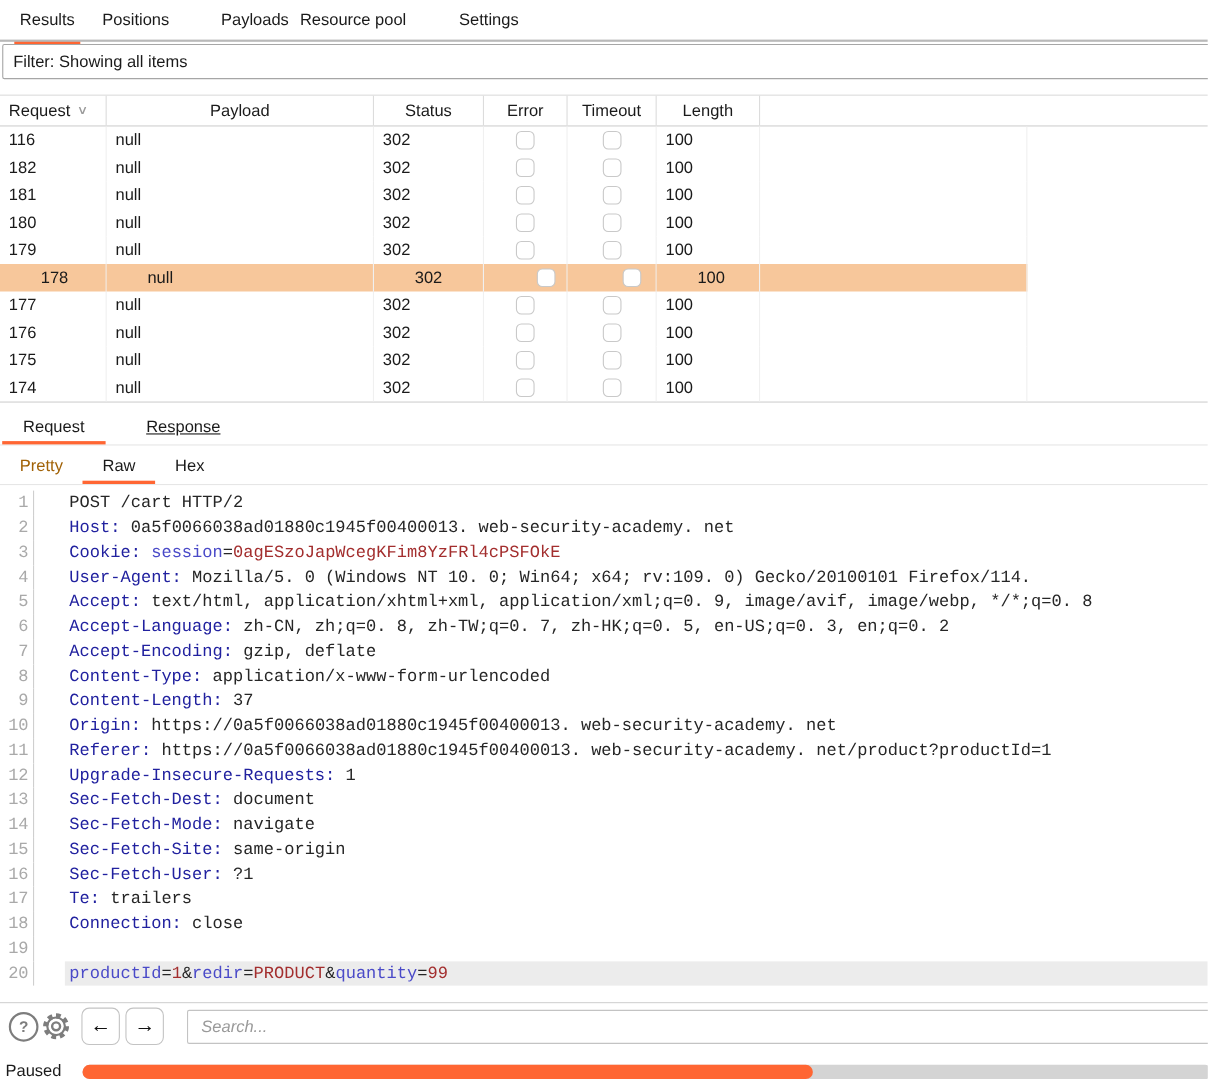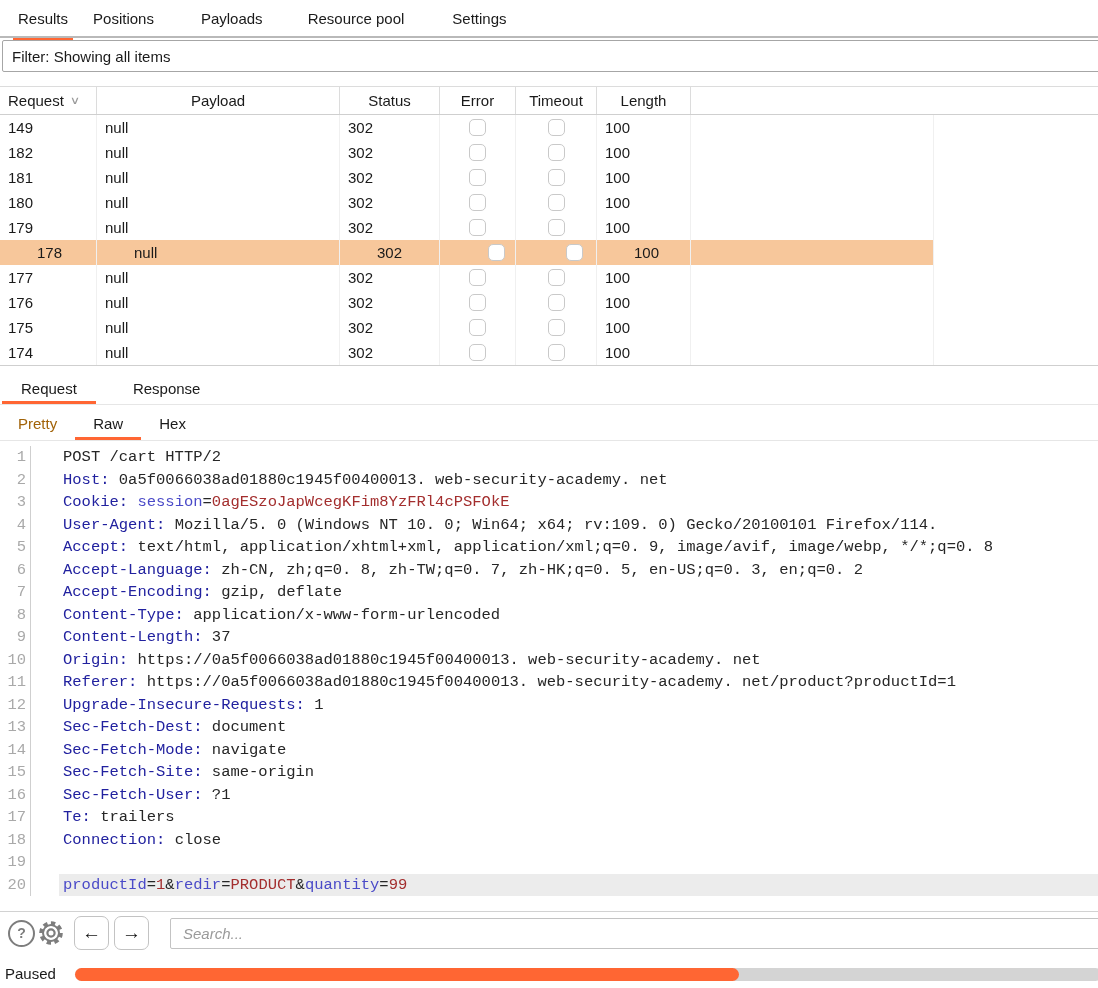--- a/index.html
+++ b/index.html
@@ -7,21 +7,21 @@
        font-family:"Liberation Sans",sans-serif;color:#1a1a1a;}
   .page{position:absolute;inset:0;}
 
   
   .tabbar{position:absolute;top:0;left:0;right:0;height:40px;display:flex;align-items:stretch;background:#fff;}
   .tab{display:flex;align-items:center;padding:0 5px;font-size:15px;border-bottom:3px solid transparent;}
   .tab.active{border-bottom-color:var(--accent);}
   .tabbar .tab:nth-child(1){margin-left:13px;}
   .tabbar .tab:nth-child(2){margin-left:15px;}
   .tabbar .tab:nth-child(3){margin-left:37px;}
-  .tabbar .tab:nth-child(4){margin-left:35px;}
+  .tabbar .tab:nth-child(4){}
   .tabbar .tab:nth-child(5){margin-left:38px;}
   .tabbar-edge{position:absolute;top:36px;left:0;right:0;height:2px;background:#b9b9b9;}
 
   
   .filterbar{position:absolute;top:40px;left:2px;right:-2px;height:30px;border:1px solid #a6a6a6;
              display:flex;align-items:center;padding-left:9px;font-size:15px;background:#fff;border-radius:2px;}
 
   
   .rtable{position:absolute;top:86px;left:0;right:0;}
   .thead,.trow{display:grid;grid-template-columns:97px 243px 100px 76px 81px 94px 243px 1fr;}
@@ -37,21 +37,21 @@
   .td.filler{border-right:none;}
   .trow.hl .td:not(.filler){background:var(--hl);padding-left:37px;}
   .cb{width:15px;height:15px;border:1.5px solid #c9c9c9;border-radius:5px;background:#fff;flex:none;}
 
   
   .rrbar{position:absolute;top:376px;left:0;right:0;height:28px;border-bottom:1px solid #e6e6e6;
          display:flex;font-size:15px;background:#fff;}
   .rtab{display:flex;align-items:center;justify-content:center;padding:0 19px;border-bottom:3px solid transparent;}
   .rtab.active{border-bottom-color:var(--accent);}
   .rrbar .rtab:first-child{margin-left:2px;}
-  .rrbar .rtab:nth-child(2){margin-left:18px;}
+  .rrbar .rtab:nth-child(2){margin-left:18px;text-decoration:underline;}
 
   
   .prhbar{position:absolute;top:410px;left:0;right:0;height:30px;border-bottom:1px solid #e6e6e6;
           display:flex;font-size:15px;background:#fff;}
   .ptab{display:flex;align-items:center;justify-content:center;padding:0 18px;border-bottom:3px solid transparent;}
   .ptab.active{border-bottom-color:var(--accent);}
   .ptab.disabled{color:#a16207;}
 
   
   .editor{position:absolute;top:443px;left:0;right:0;height:464px;padding-top:3px;
@@ -114,21 +114,21 @@
       </div>
       <div class="th">Payload</div>
       <div class="th">Status</div>
       <div class="th">Error</div>
       <div class="th">Timeout</div>
       <div class="th">Length</div>
       <div class="th fillerth"></div>
     </div>
     <div class="tbody">
         <div class="trow">
-          <div class="td">149</div>
+          <div class="td">116</div>
           <div class="td">null</div>
           <div class="td">302</div>
           <div class="td cbcell">
             <span class="cb"></span>
           </div>
           <div class="td cbcell">
             <span class="cb"></span>
           </div>
           <div class="td">100</div>
           <div class="td"></div>

